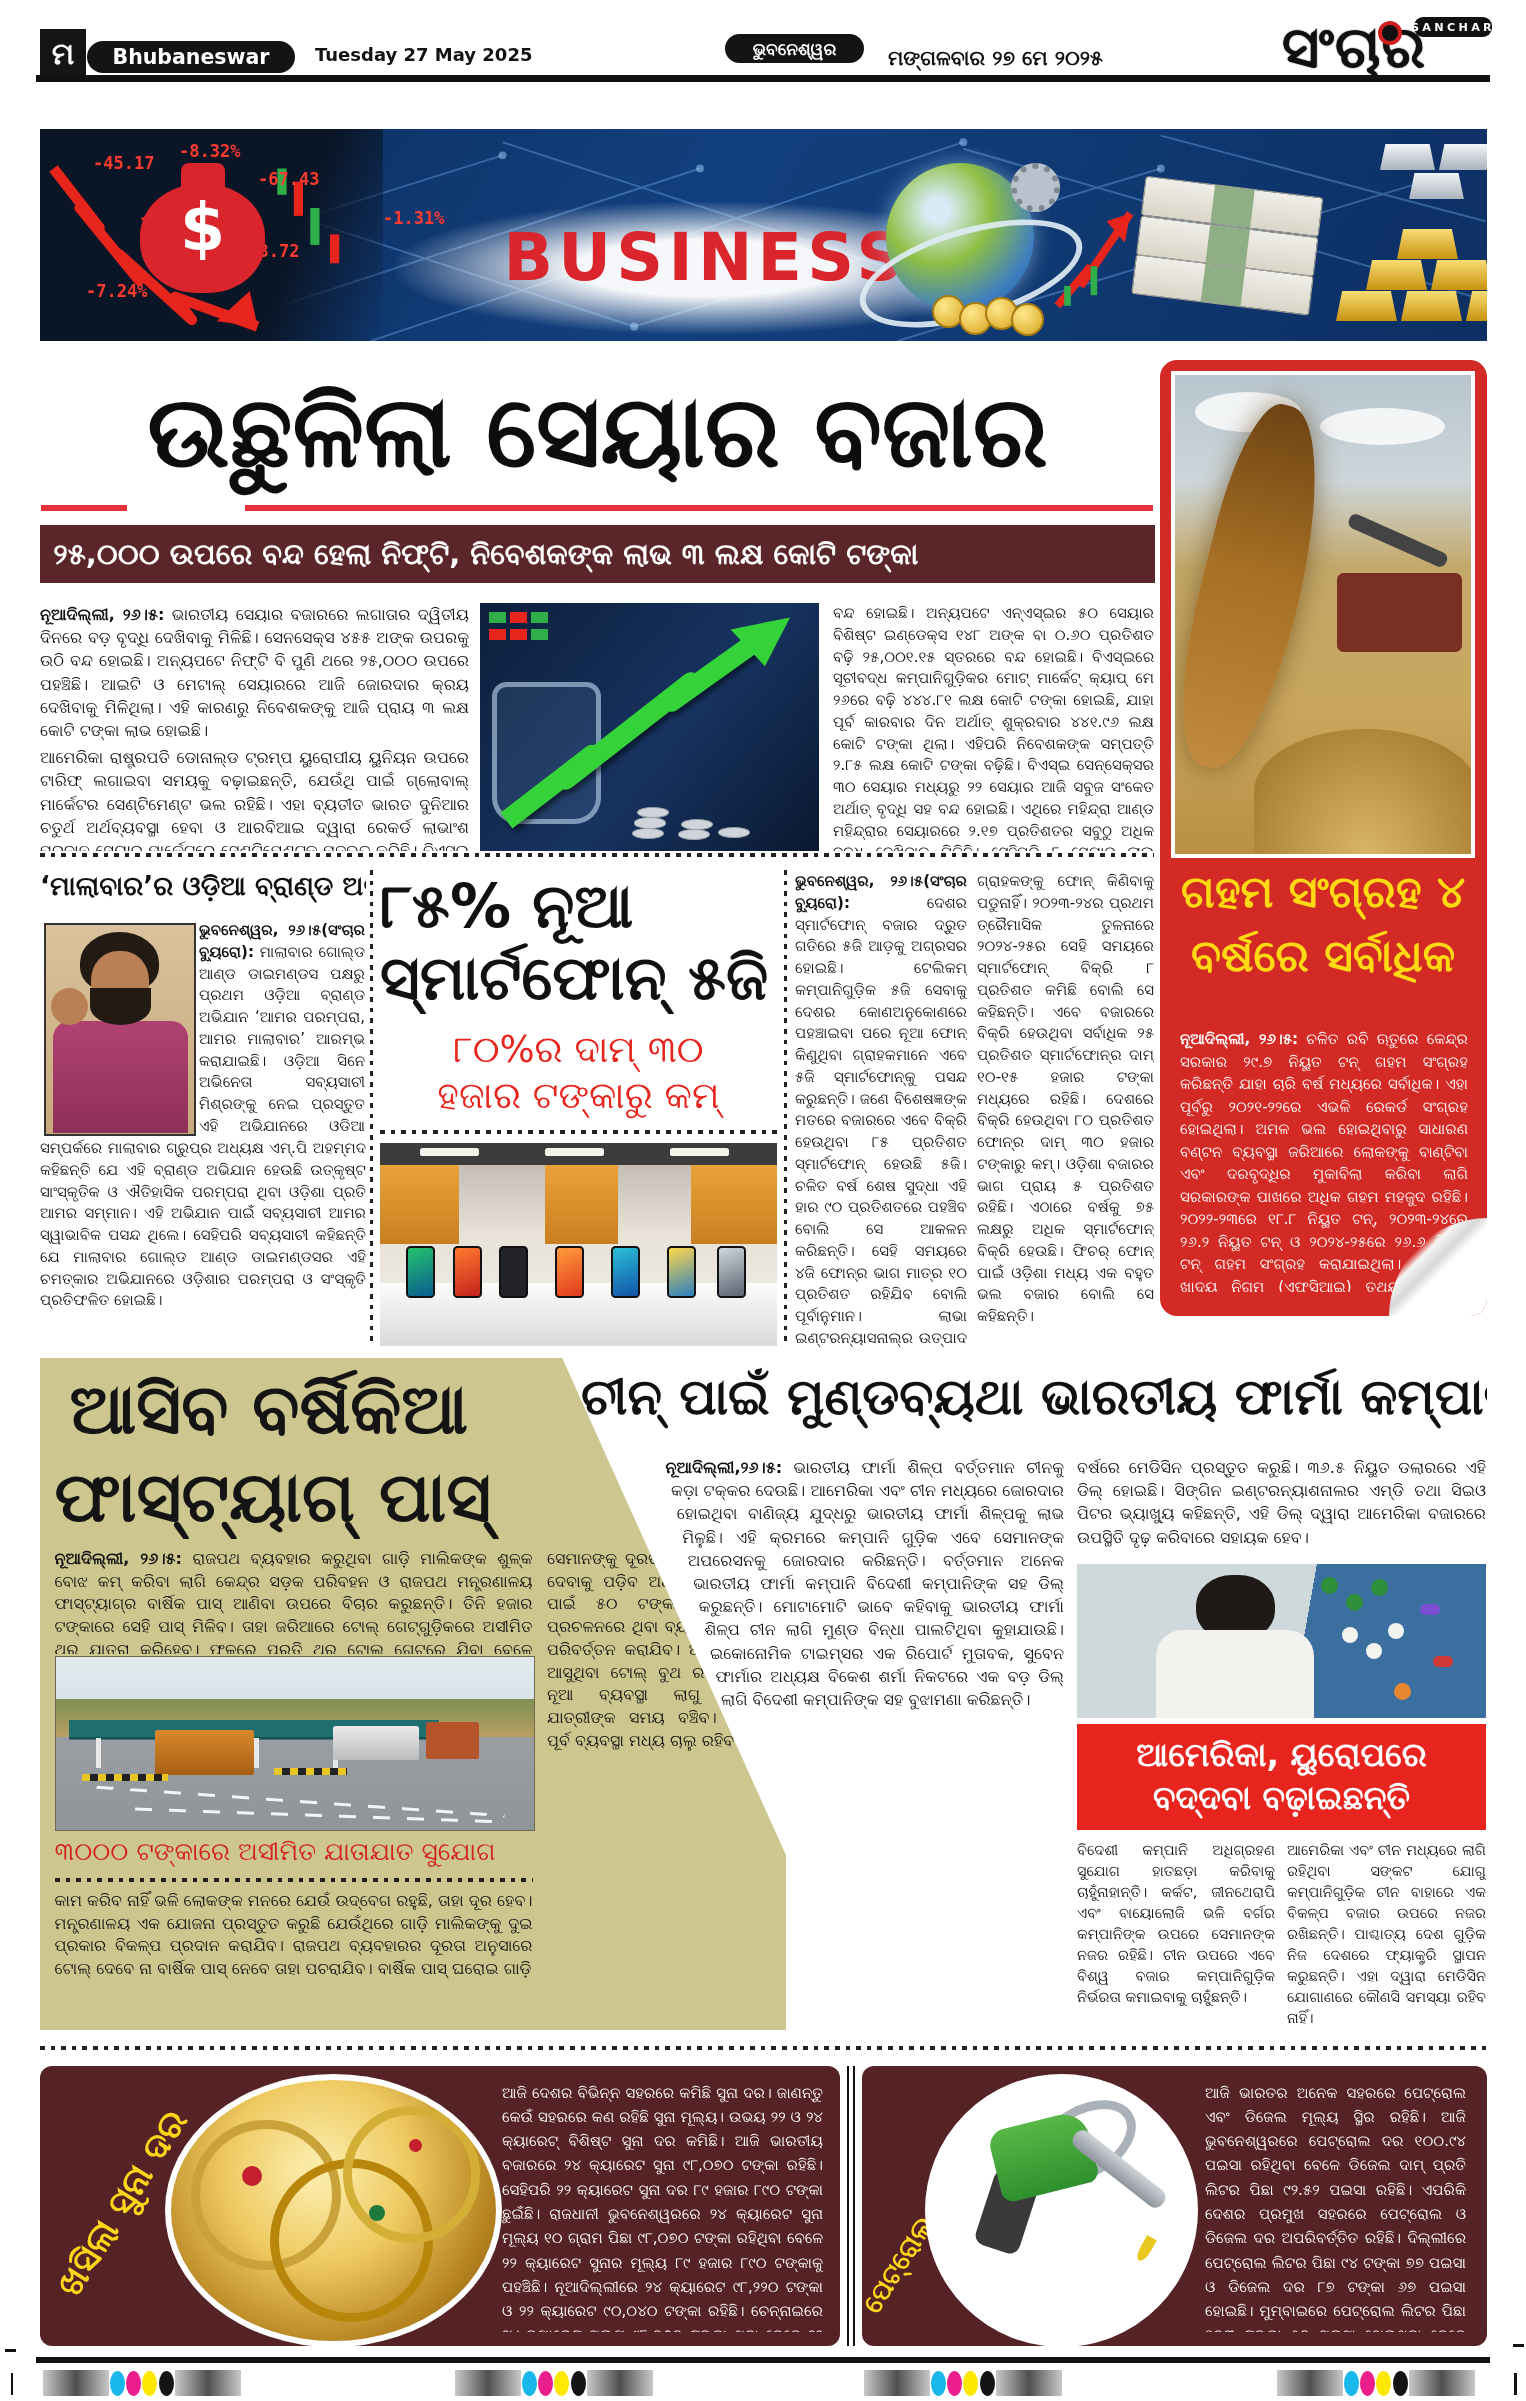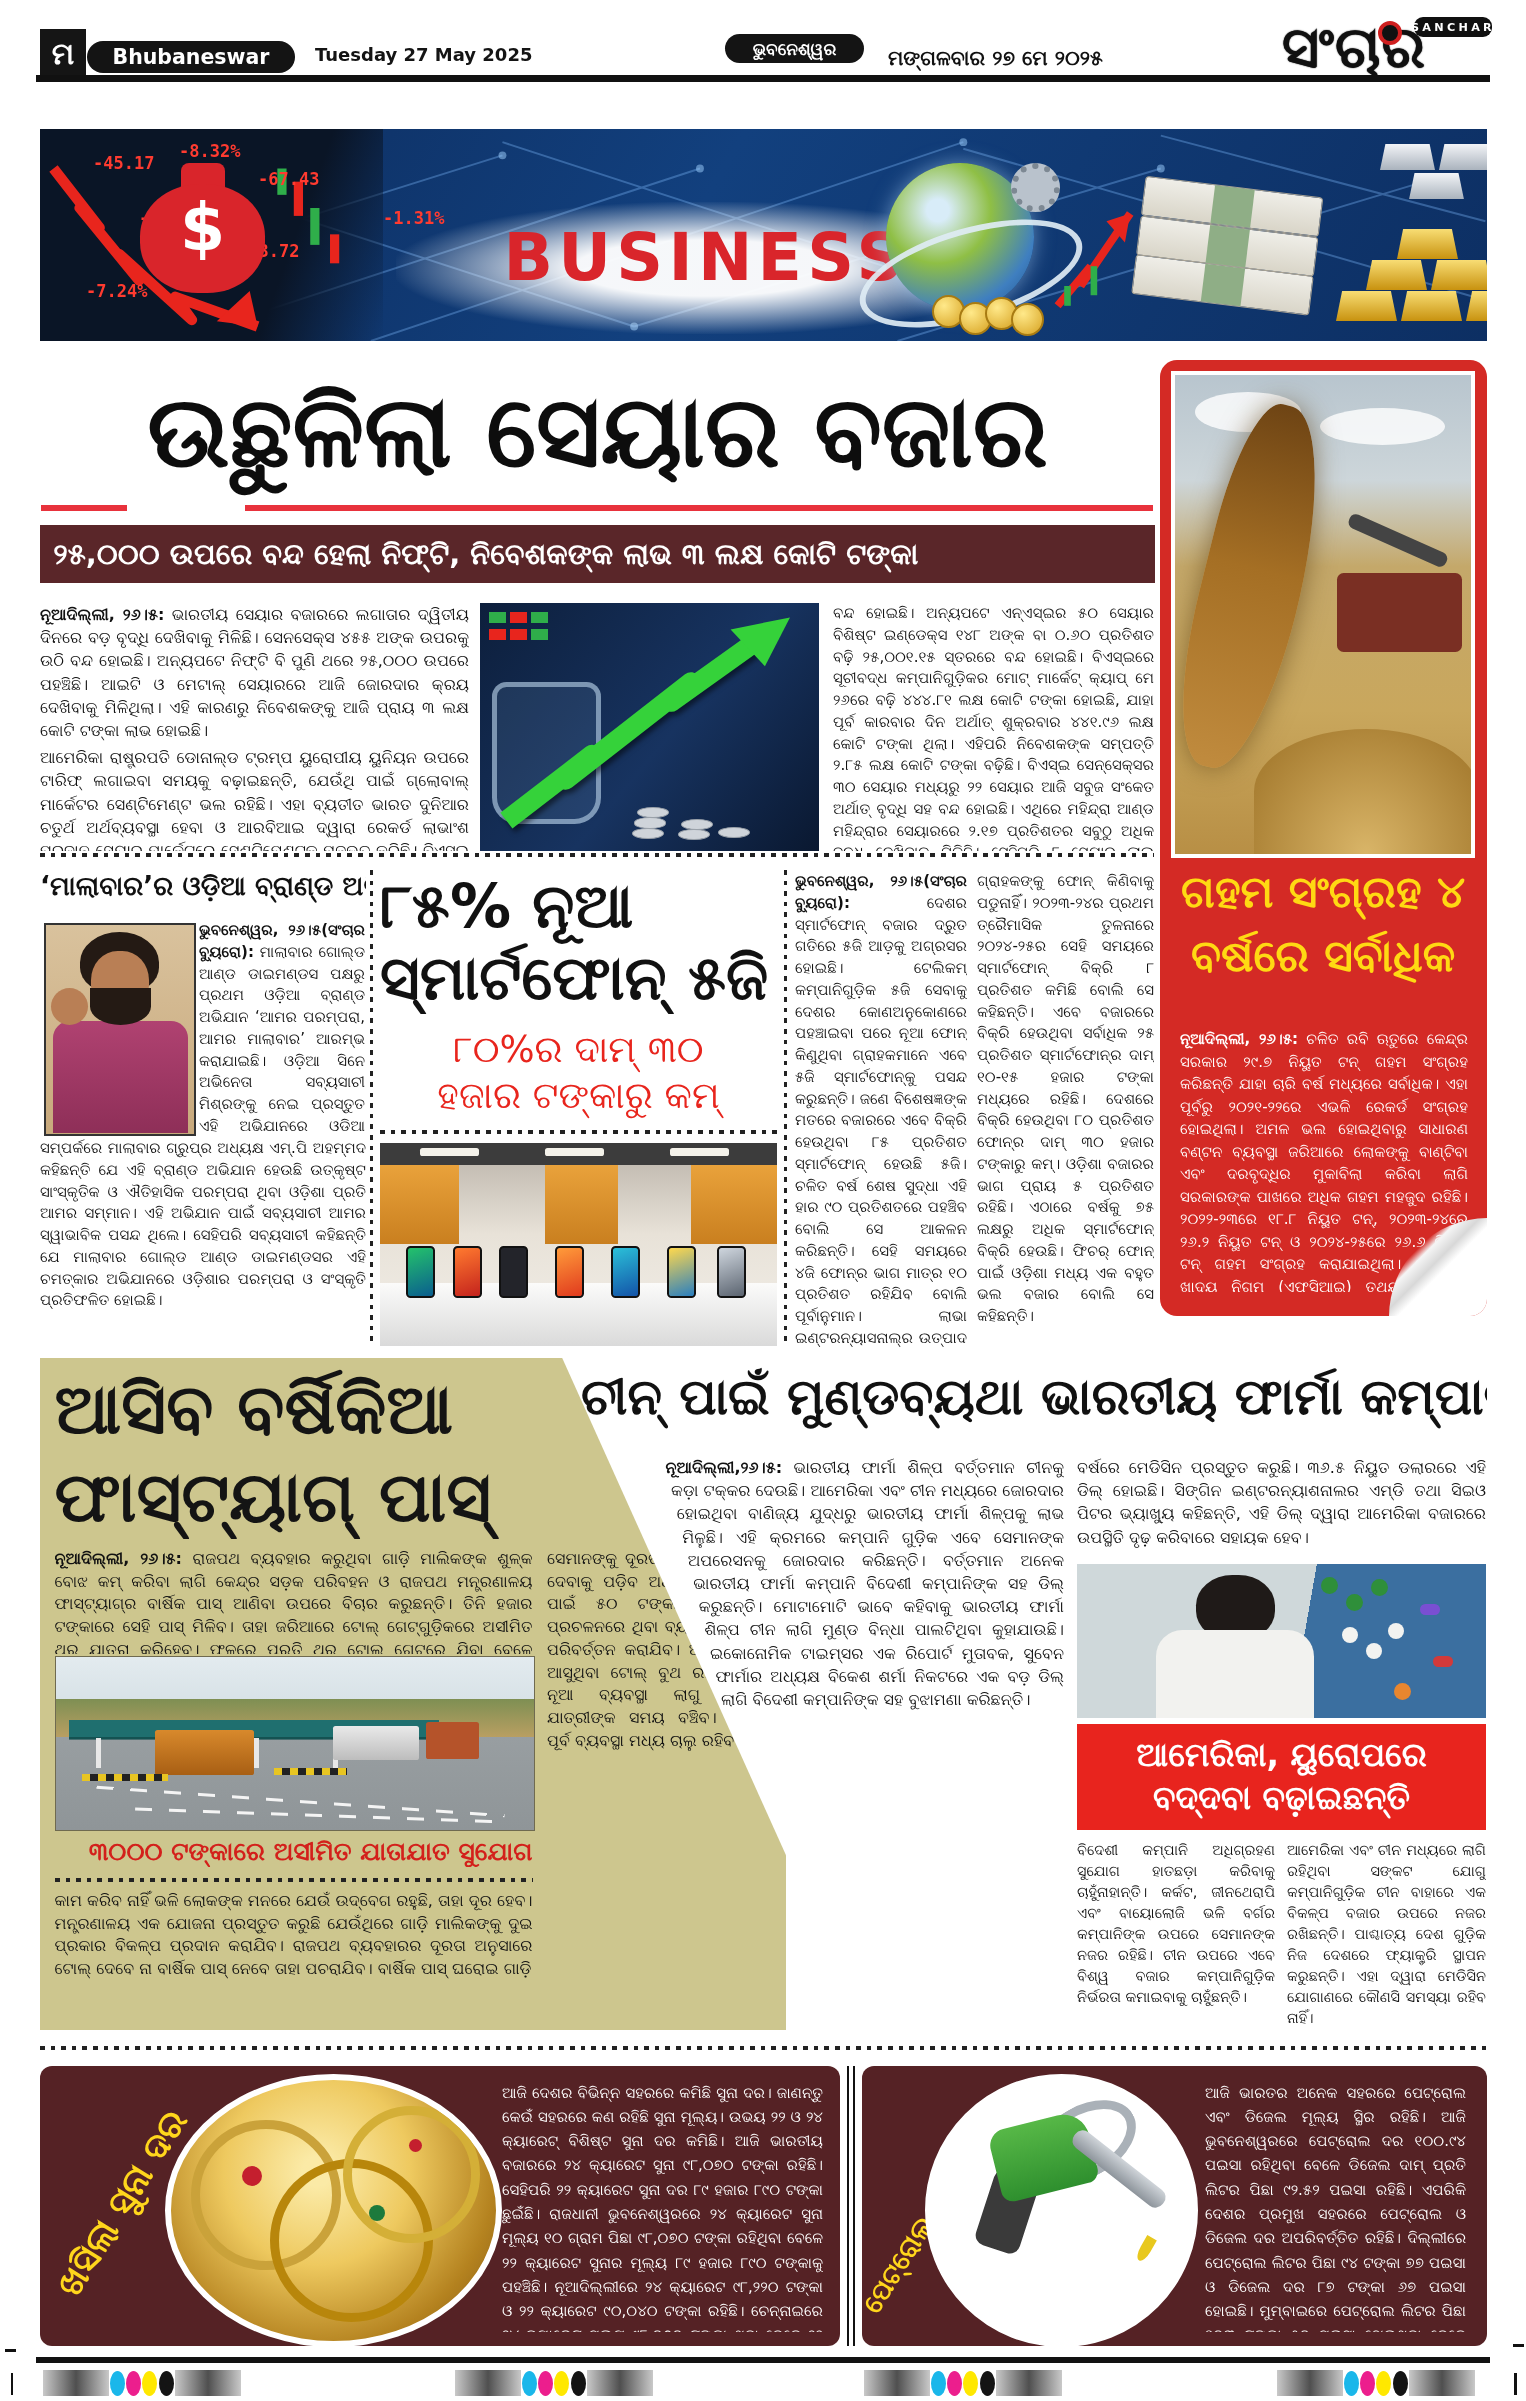--- a/index.html
+++ b/index.html
@@ -112,21 +112,21 @@
   .ft-h{position:absolute;left:14.5px;width:620px;font-size:69px;font-weight:900;color:#141414;white-space:nowrap;overflow:hidden;}
   .ft-intro{position:absolute;left:14.5px;top:190px;width:478px;height:106px;font-size:16px;text-align:justify;line-height:1.42;overflow:hidden;}
   .ft-photo{position:absolute;left:14.5px;top:298px;width:478px;height:173px;border:1.3px solid #6f6a50;overflow:hidden;
             background:linear-gradient(#e3ebef 0%,#d4dfe4 34%,#9aa0a3 35%,#8f9598 100%);}
   .tp-hill{position:absolute;left:0;top:42px;width:100%;height:38px;background:linear-gradient(#7e8f53,#b99f62);}
   .tp-canopy{position:absolute;left:13.2px;top:63px;width:370px;height:17px;background:#1f6f6f;box-shadow:0 2.6px 0 #145252;}
   .tp-post{position:absolute;top:81px;width:5.3px;height:30px;background:#e8e8e8;}
   .tp-truck{position:absolute;border-radius:2.6px;}
   .tp-stripe{position:absolute;height:6.6px;background:repeating-linear-gradient(90deg,#e8c522 0 8px,#222 8px 16px);}
   .tp-lane{position:absolute;height:3.3px;background:repeating-linear-gradient(90deg,#f4f4f4 0 17px,transparent 17px 34px);}
-  .ft-cap{position:absolute;left:14.5px;top:479px;width:478px;text-align:right;color:#d3201b;font-size:25px;font-weight:700;white-space:nowrap;overflow:hidden;}
+  .ft-cap{position:absolute;left:14.5px;top:479px;width:478px;text-align:left;color:#d3201b;font-size:25px;font-weight:400;white-space:nowrap;overflow:hidden;}
   .ft-dots{position:absolute;left:14.5px;top:520px;width:478px;}
   .ft-more{position:absolute;left:14.5px;top:532px;width:478px;height:132px;font-size:16px;text-align:justify;line-height:1.42;overflow:hidden;}
   .ft-col2{position:absolute;left:507px;top:190px;width:218px;height:474px;font-size:16px;text-align:justify;line-height:1.42;overflow:hidden;}
 
   
   .ph-head{left:581px;top:1348px;width:906px;height:99px;font-size:50px;font-weight:900;text-align:center;
            white-space:nowrap;line-height:99px;overflow:hidden;}
   .ph-col1{left:660px;top:1456px;width:404px;height:581px;font-size:16px;}
   .ph-wedge{float:left;width:139px;height:581px;shape-outside:polygon(0 0,139px 581px,0 581px);}
   .ph-col2top{left:1077px;top:1456px;width:409px;height:103px;font-size:16px;}
@@ -371,21 +371,21 @@
       <div>ଗହମ ସଂଗ୍ରହ ୪</div>
       <div>ବର୍ଷରେ ସର୍ବାଧିକ</div>
     </div>
     <div class="wh-body">
       <b>ନୂଆଦିଲ୍ଲୀ, ୨୬।୫:</b><span> ଚଳିତ ରବି ଋତୁରେ କେନ୍ଦ୍ର ସରକାର ୨୯.୭ ନିୟୁତ ଟନ୍ ଗହମ ସଂଗ୍ରହ କରିଛନ୍ତି ଯାହା ଚାରି ବର୍ଷ ମଧ୍ୟରେ ସର୍ବାଧିକ। ଏହା ପୂର୍ବରୁ ୨୦୨୧-୨୨ରେ ଏଭଳି ରେକର୍ଡ ସଂଗ୍ରହ ହୋଇଥିଲା। ଅମଳ ଭଲ ହୋଇଥିବାରୁ ସାଧାରଣ ବଣ୍ଟନ ବ୍ୟବସ୍ଥା ଜରିଆରେ ଲୋକଙ୍କୁ ବାଣ୍ଟିବା ଏବଂ ଦରବୃଦ୍ଧିର ମୁକାବିଲା କରିବା ଲାଗି ସରକାରଙ୍କ ପାଖରେ ଅଧିକ ଗହମ ମହଜୁଦ ରହିଛି। ୨୦୨୨-୨୩ରେ ୧୮.୮ ନିୟୁତ ଟନ୍, ୨୦୨୩-୨୪ରେ ୨୬.୨ ନିୟୁତ ଟନ୍ ଓ ୨୦୨୪-୨୫ରେ ୨୬.୬ ନିୟୁତ ଟନ୍ ଗହମ ସଂଗ୍ରହ କରାଯାଇଥିଲା। ଭାରତୀୟ ଖାଦ୍ୟ ନିଗମ (ଏଫ୍‌ସିଆଇ) ତଥ୍ୟ ଅନୁସାରେ ଗତବର୍ଷ ତୁଳନାରେ ଗହମ ସଂଗ୍ରହ ୧୩.୫ ପ୍ରତିଶତ ବଢ଼ିଛି। ଅନୁକୂଳ ପାଣିପାଗ ଯୋଗୁଁ ଗହମ ଉତ୍ପାଦନ ଓ ସଂଗ୍ରହ ବଢ଼ିଥିବା କୁହାଯାଇଛି।</span>
     </div>
     <div class="wh-curl"></div>
   </div>
 
   <div class="abs ft-box">
-    <div class="ft-h" style="top:10.6px;">ଆସିବ ବର୍ଷିକିଆ</div>
+    <div class="ft-h" style="top:10.6px;margin-left:15px;">ଆସିବ ବର୍ଷିକିଆ</div>
     <div class="ft-h" style="top:99px;">ଫାସ୍‌ଟ୍ୟାଗ୍ ପାସ୍</div>
     <div class="ft-intro">
       <b>ନୂଆଦିଲ୍ଲୀ, ୨୬।୫:</b><span> ରାଜପଥ ବ୍ୟବହାର କରୁଥିବା ଗାଡ଼ି ମାଲିକଙ୍କ ଶୁଳ୍କ ବୋଝ କମ୍ କରିବା ଲାଗି କେନ୍ଦ୍ର ସଡ଼କ ପରିବହନ ଓ ରାଜପଥ ମନ୍ତ୍ରଣାଳୟ ଫାସ୍‌ଟ୍ୟାଗ୍‌ର ବାର୍ଷିକ ପାସ୍ ଆଣିବା ଉପରେ ବିଚାର କରୁଛନ୍ତି। ତିନି ହଜାର ଟଙ୍କାରେ ସେହି ପାସ୍ ମିଳିବ। ତାହା ଜରିଆରେ ଟୋଲ୍ ଗେଟ୍‌ଗୁଡ଼ିକରେ ଅସୀମିତ ଥର ଯାତ୍ରା କରିହେବ। ଫଳରେ ପ୍ରତି ଥର ଟୋଲ୍ ଗେଟ୍‌ରେ ଯିବା ବେଳେ ଫାସ୍‌ଟ୍ୟାଗ୍‌ରେ ବାଲାନ୍ସ ଅଛି ନା ନାହିଁ ବା ତାହା</span>
     </div>
     <div class="ft-photo">
       <div class="tp-hill"></div>
       <div class="tp-canopy"></div>
       <div class="tp-post" style="left:40px;"></div>
       <div class="tp-post" style="left:119px;"></div>
       <div class="tp-post" style="left:198px;"></div>

